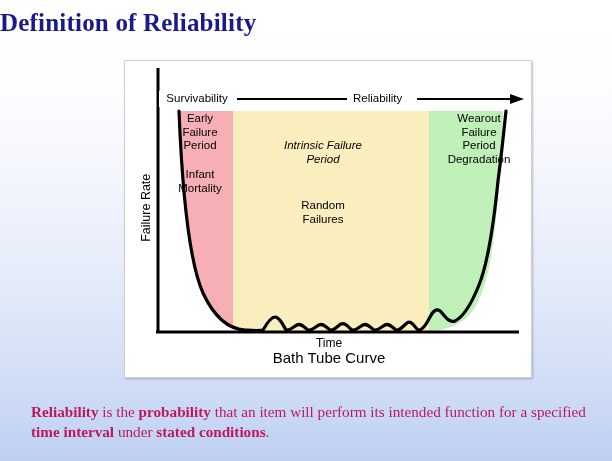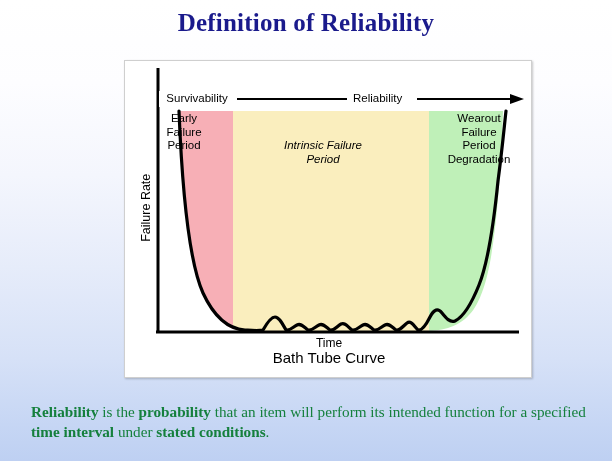--- a/index.html
+++ b/index.html
@@ -21,21 +21,21 @@
         #bed0f2 100%);
     position: relative;
   }
 
   
   .slide-title {
     position: absolute;
     left: 0;
     top: 9px;
     width: 612px;
-    text-align: center;
+    text-align: left;
     font-family: "Liberation Serif", serif;
     font-weight: bold;
     font-size: 25px;
     color: #1a1a8c;
     letter-spacing: 0.2px;
   }
 
   
   .figure-panel {
     position: absolute;
@@ -81,21 +81,21 @@
     font-size: 11.5px;
     text-align: center;
   }
   .lbl-reliability {
     left: 228px;
     top: 31px;
     width: 70px;
     text-align: left;
   }
   .lbl-early {
-    left: 24px;
+    left: 40px;
     top: 51px;
     width: 70px;
   }
   .lbl-infant {
     left: 40px;
     top: 107px;
     width: 70px;
   }
   .lbl-intrinsic {
     left: 140px;
@@ -138,21 +138,21 @@
 
   
   .caption {
     position: absolute;
     left: 31px;
     top: 402px;
     width: 555px;
     font-family: "Liberation Serif", serif;
     font-size: 15.2px;
     line-height: 20px;
-    color: #15803d;
+    color: #be185d;
   }
   .caption b { font-weight: bold; }
 </style>
 </head>
 <body>
 
 <div class="slide-title">Definition of Reliability</div>
 
 <div class="figure-panel">
   <div class="chart-area">
@@ -221,24 +221,28 @@
     <div class="chart-text lbl-failure-rate">Failure Rate</div>
 
     <div class="chart-text lbl-survivability">Survivability</div>
 
     <div class="chart-text lbl-reliability">Reliability</div>
 
     <div class="chart-text lbl-early">Early
 Failure
 Period</div>
 
+    <div class="chart-text lbl-infant">Infant
+Mortality</div>
 
     <div class="chart-text lbl-intrinsic">Intrinsic Failure
 Period</div>
 
+    <div class="chart-text lbl-random">Random
+Failures</div>
 
     <div class="chart-text lbl-wearout">Wearout
 Failure
 Period
 Degradation</div>
 
     <div class="chart-text lbl-bathtube">Bath Tube Curve</div>
 
     <div class="chart-text lbl-time">Time</div>
   </div>

